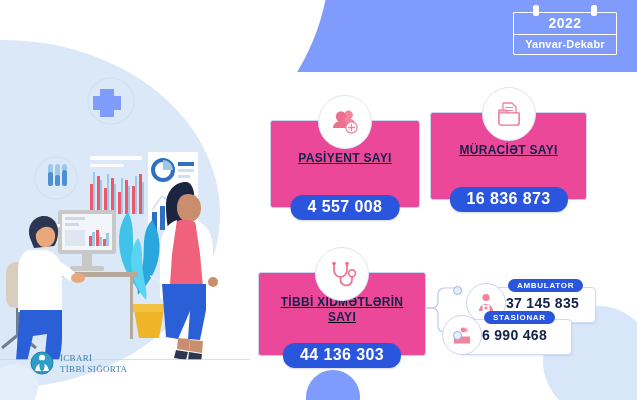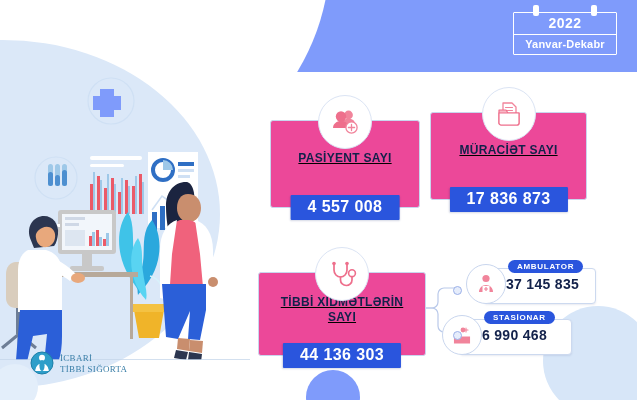--- a/index.html
+++ b/index.html
@@ -95,42 +95,42 @@
     width:52px;height:52px;border-radius:50%;background:#ffffff;
     border:1px solid #dbe4f4;display:flex;align-items:center;justify-content:center;
     z-index:7;
   }
   .card-label{
     text-align:center;color:#12214a;font-weight:700;font-size:12px;letter-spacing:.3px;
     line-height:15px;
   }
   .pill{
     position:absolute;left:50%;transform:translateX(-50%);
-    background:#2a55dd;color:#ffffff;border-radius:1px;
+    background:#2a55dd;color:#ffffff;border-radius:12px;
     font-size:16px;font-weight:700;letter-spacing:.4px;
     padding:3px 17px 4px;white-space:nowrap;z-index:8;
     box-shadow:0 1px 2px rgba(20,40,110,.18);
   }
 
   
   #card-patients{left:270px;top:120px;width:150px;height:88px;}
   #card-patients .card-label{margin-top:30px;}
   #card-patients .pill{bottom:-13px;}
   
   #card-requests{left:430px;top:112px;width:157px;height:88px;}
   #card-requests .card-label{margin-top:30px;}
   #card-requests .pill{bottom:-13px;}
   
   #card-services{left:258px;top:272px;width:168px;height:84px;}
   #card-services .card-label{margin-top:22px;}
   #card-services .pill{bottom:-13px;}
 
   
   .subrow{position:absolute;z-index:6;height:40px;}
-  #sub-ambulator{left:466px;top:264px;width:130px;}
+  #sub-ambulator{left:466px;top:283px;width:130px;}
   #sub-stasionar{left:442px;top:315px;width:130px;}
   .sub-card{
     position:absolute;left:18px;top:4px;right:0;height:34px;
     background:#ffffff;border:1px solid #ccd9ef;border-radius:4px;
     box-shadow:0 1px 2px rgba(30,50,120,.10);
   }
   .sub-badge{
     position:absolute;left:42px;top:-4px;
     background:#2a55dd;color:#ffffff;border-radius:8px;
     font-size:8px;font-weight:700;letter-spacing:.7px;
@@ -331,21 +331,21 @@
   <div class="card" id="card-requests">
     <div class="card-icon">
       <svg width="30" height="30" viewBox="0 0 30 30">
         <path d="M9 4h9l4 4v11H9z" fill="#ffffff" stroke="#f1849b" stroke-width="1.3" stroke-linejoin="round"></path>
         <path d="M11.5 8.5h7M11.5 11.5h7M11.5 14.5h5" stroke="#f1849b" stroke-width="1.1" stroke-linecap="round"></path>
         <path d="M5 11h7l2 3h11v10a2 2 0 0 1-2 2H7a2 2 0 0 1-2-2z" fill="#f9b8c6" stroke="#ee6f8c" stroke-width="1.2" stroke-linejoin="round"></path>
         <path d="M5 14h20v10a2 2 0 0 1-2 2H7a2 2 0 0 1-2-2z" fill="#ffffff" stroke="#ee6f8c" stroke-width="1.2"></path>
       </svg>
     </div>
     <div class="card-label">MÜRACİƏT SAYI</div>
-    <div class="pill">17 836 873</div>
+    <div class="pill">16 836 873</div>
   </div>
 
   <div class="card" id="card-services">
     <div class="card-icon">
       <svg width="30" height="30" viewBox="0 0 30 30">
         <path d="M7 5v6c0 4 3 7 6.5 7S20 15 20 11V5" fill="none" stroke="#ee6f8c" stroke-width="1.7" stroke-linecap="round"></path>
         <circle cx="7" cy="4.5" r="1.8" fill="#ee6f8c"></circle>
         <circle cx="20" cy="4.5" r="1.8" fill="#ee6f8c"></circle>
         <path d="M13.5 18v3c0 3.3 2.7 5.5 5.8 5.5s5.7-2.4 5.7-5.6V17" fill="none" stroke="#ee6f8c" stroke-width="1.7" stroke-linecap="round"></path>
         <circle cx="25" cy="14.2" r="3.4" fill="#ffffff" stroke="#ee6f8c" stroke-width="1.6"></circle>

